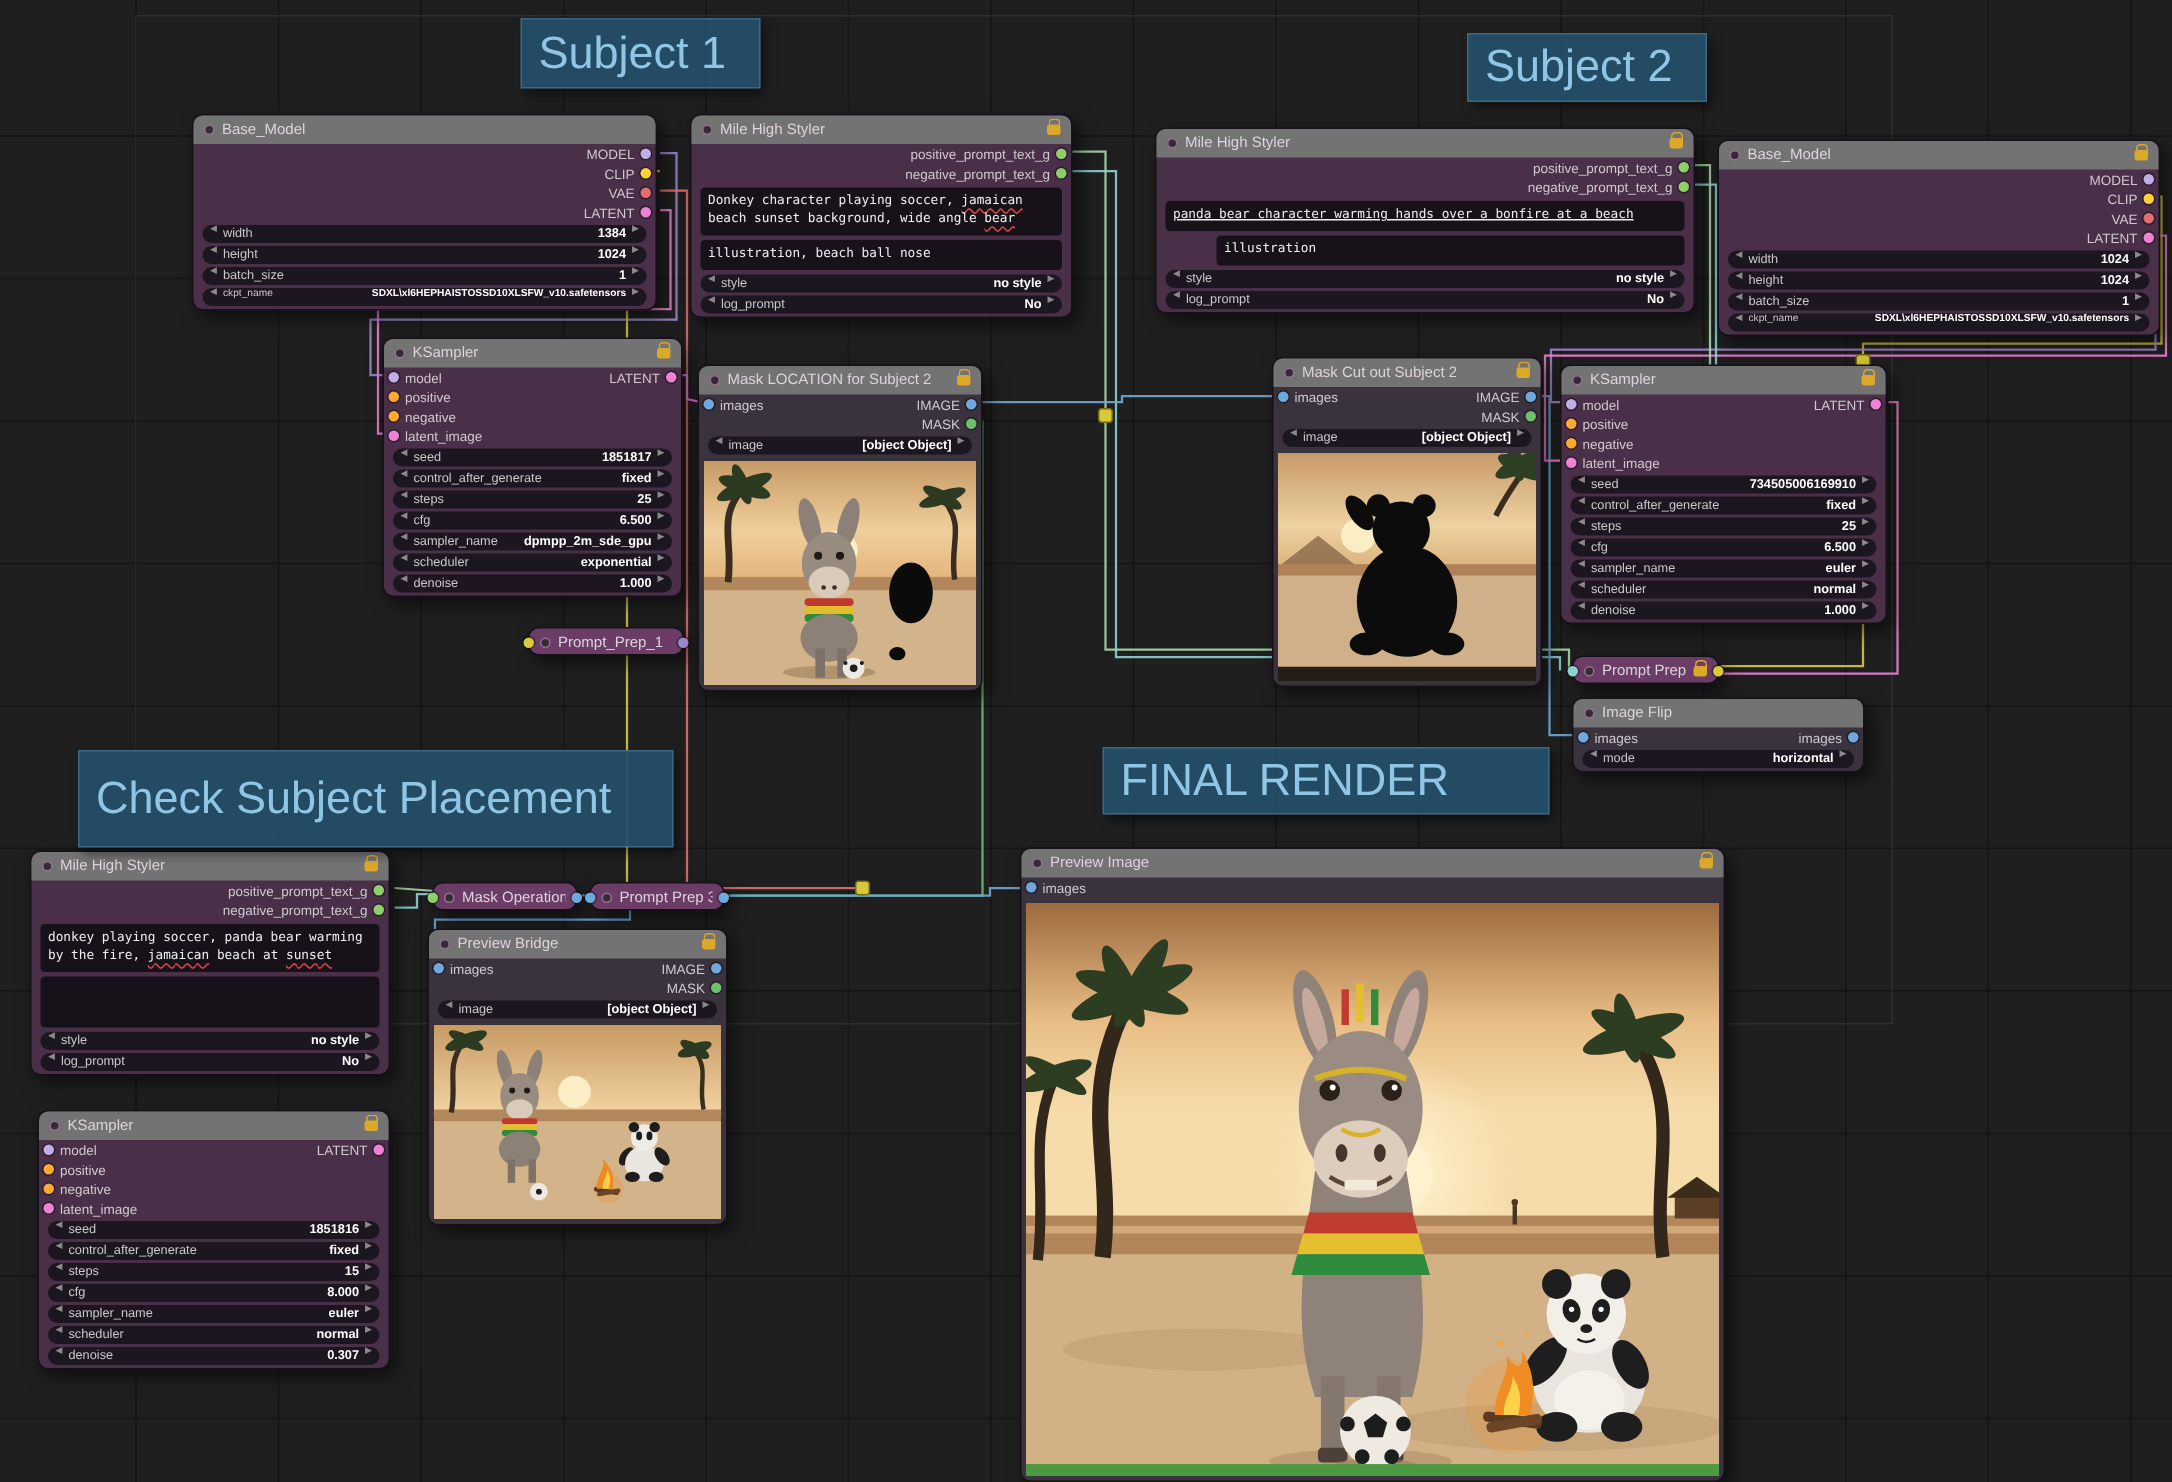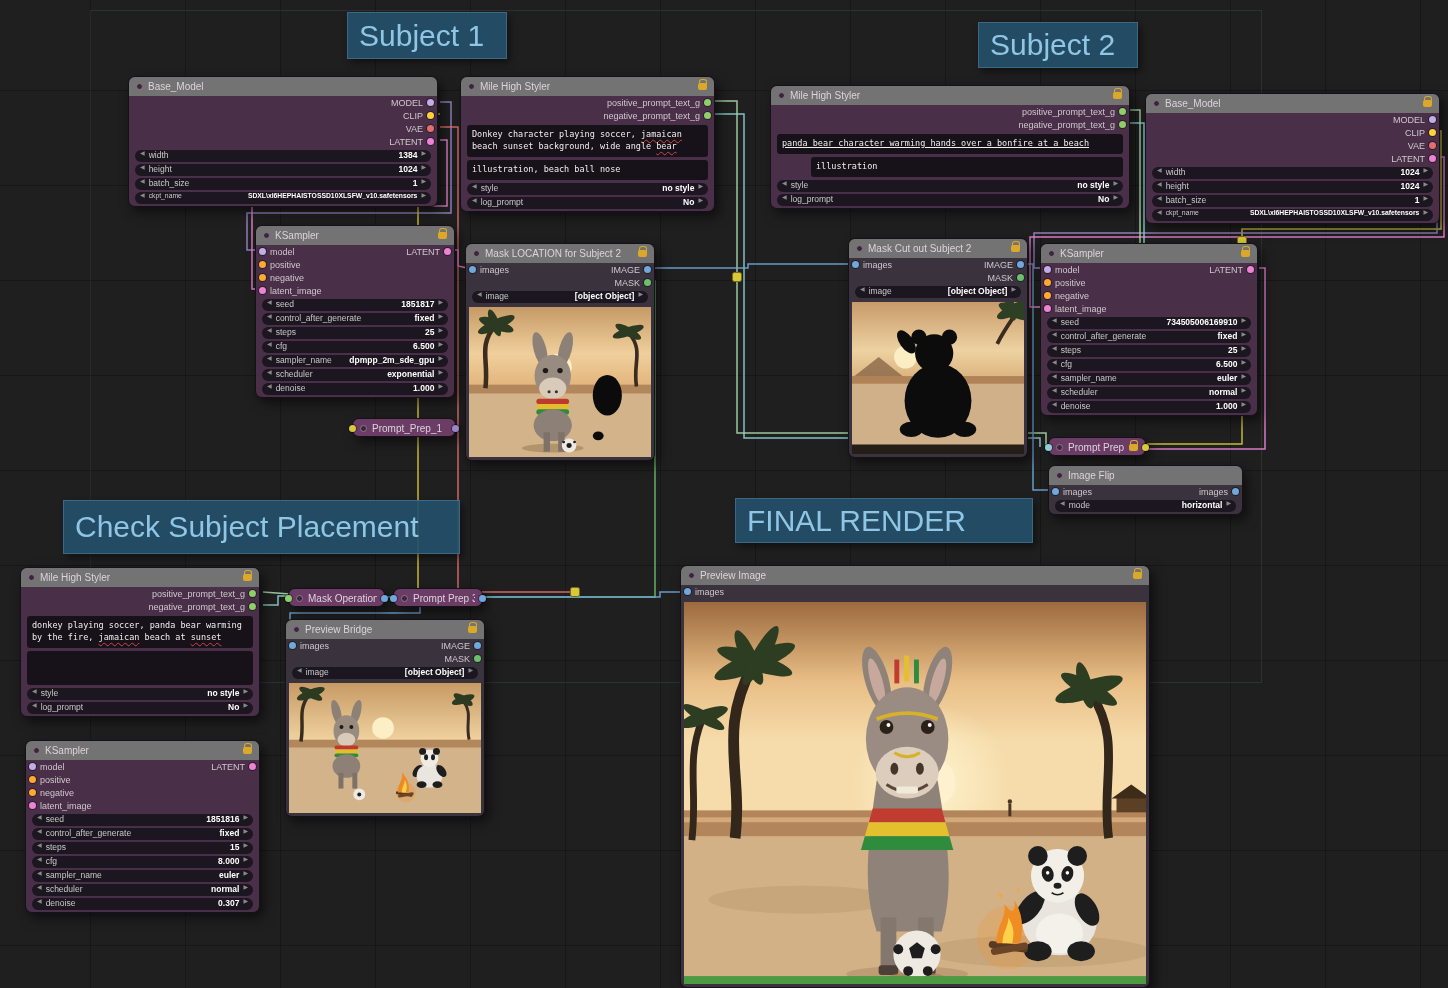--- a/index.html
+++ b/index.html
@@ -75,21 +75,21 @@
       <polyline points="420,606 420,613 290,613 290,644" fill="none" stroke="#6fa8dc" stroke-width="1.5" opacity="0.9"></polyline>
       <rect x="570.5" y="587.5" width="9" height="9" rx="2" fill="#d9c93a" stroke="#786a15"></rect>
       <rect x="1237.5" y="236.5" width="9" height="9" rx="2" fill="#d9c93a" stroke="#786a15"></rect>
       <rect x="732.5" y="272.5" width="9" height="9" rx="2" fill="#d9c93a" stroke="#786a15"></rect>
     </svg>
   <div id="outlines">
       <div class="outline" style="left: 90px; top: 10px; width: 1172px; height: 673px;"></div>
     </div>
   <div class="gtitle" style="left: 347px; top: 12px; width: 160px; height: 47px; font-size: 30px;">Subject 1</div>
   <div class="gtitle" style="left: 978px; top: 22px; width: 160px; height: 46px; font-size: 30px;">Subject 2</div>
-  <div class="gtitle" style="left: 63px; top: 500px; width: 397px; height: 54px; font-size: 30px;">Check Subject Placement</div>
+  <div class="gtitle" style="left: 52px; top: 500px; width: 397px; height: 65px; font-size: 30px;">Check Subject Placement</div>
   <div class="gtitle" style="left: 735px; top: 498px; width: 298px; height: 45px; font-size: 30px;">FINAL RENDER</div>
   <div id="nodes">
       <div class="node" style="left: 128px; top: 76px; width: 310px;">
         <div class="nhead">
           <span class="collapse-dot"></span>
           <span class="ntitle">Base_Model</span>
         </div>
         <div class="slot-row">
           <span class="slot-out">
             <span>MODEL</span>

